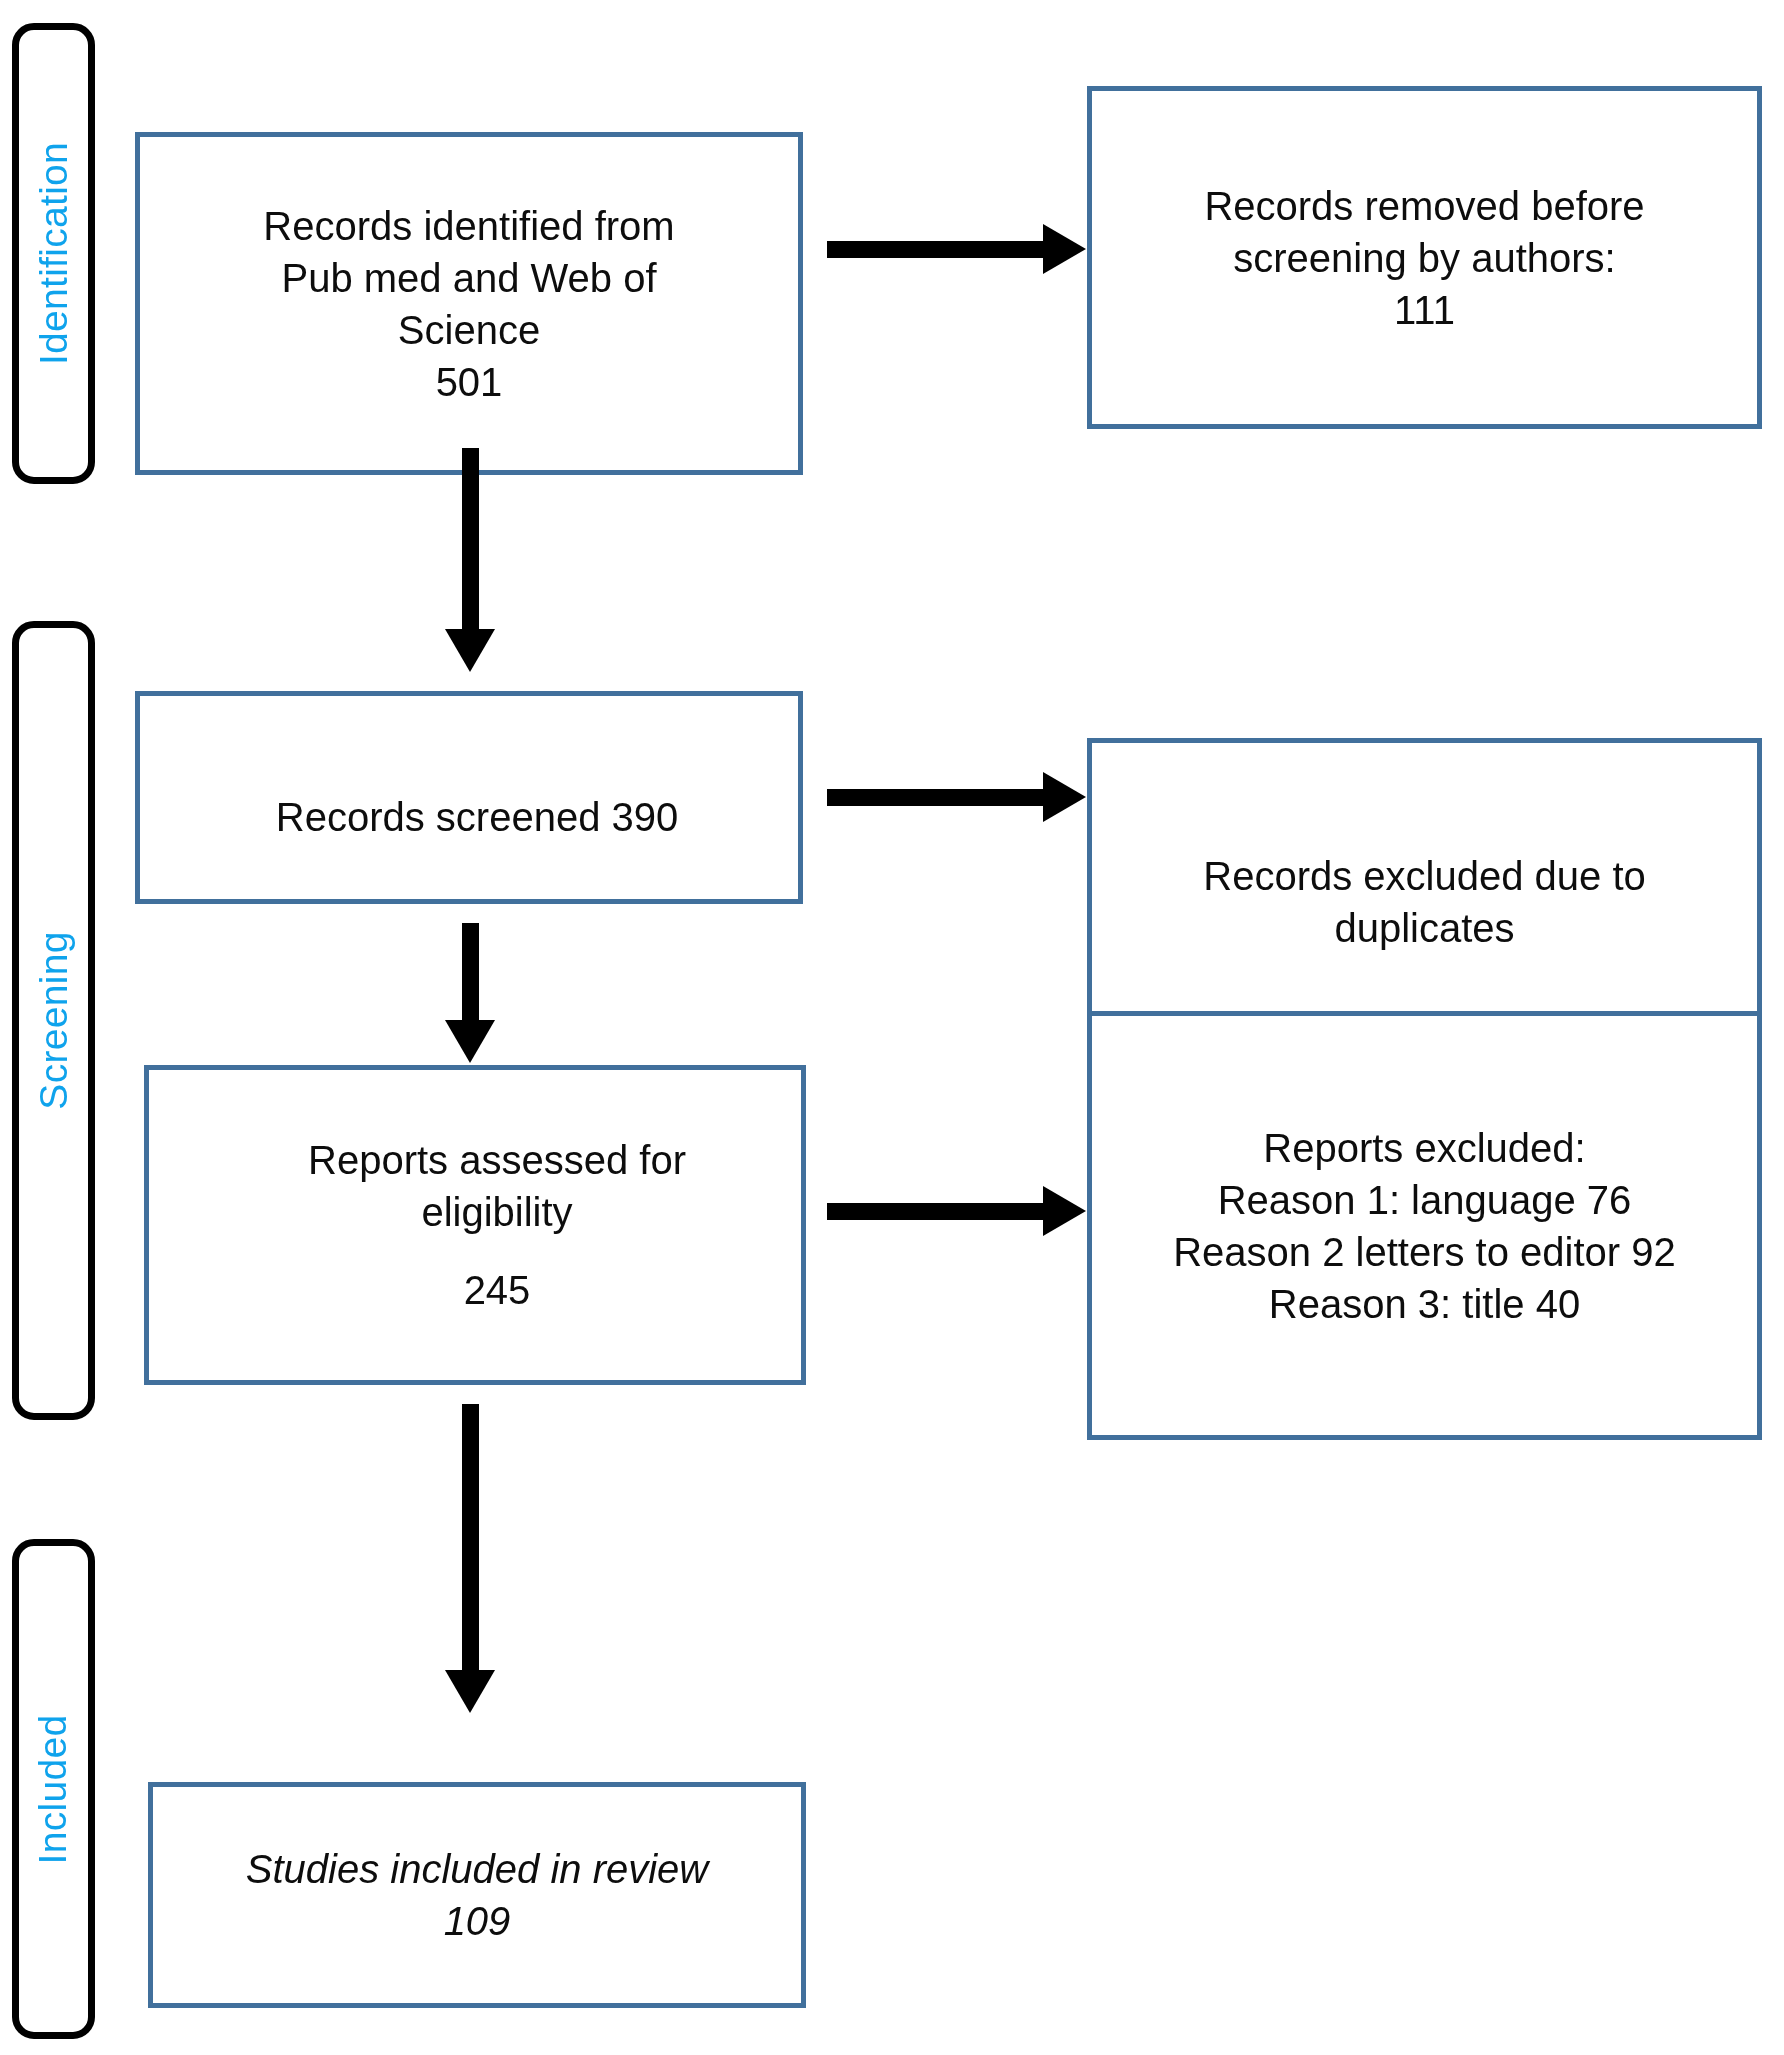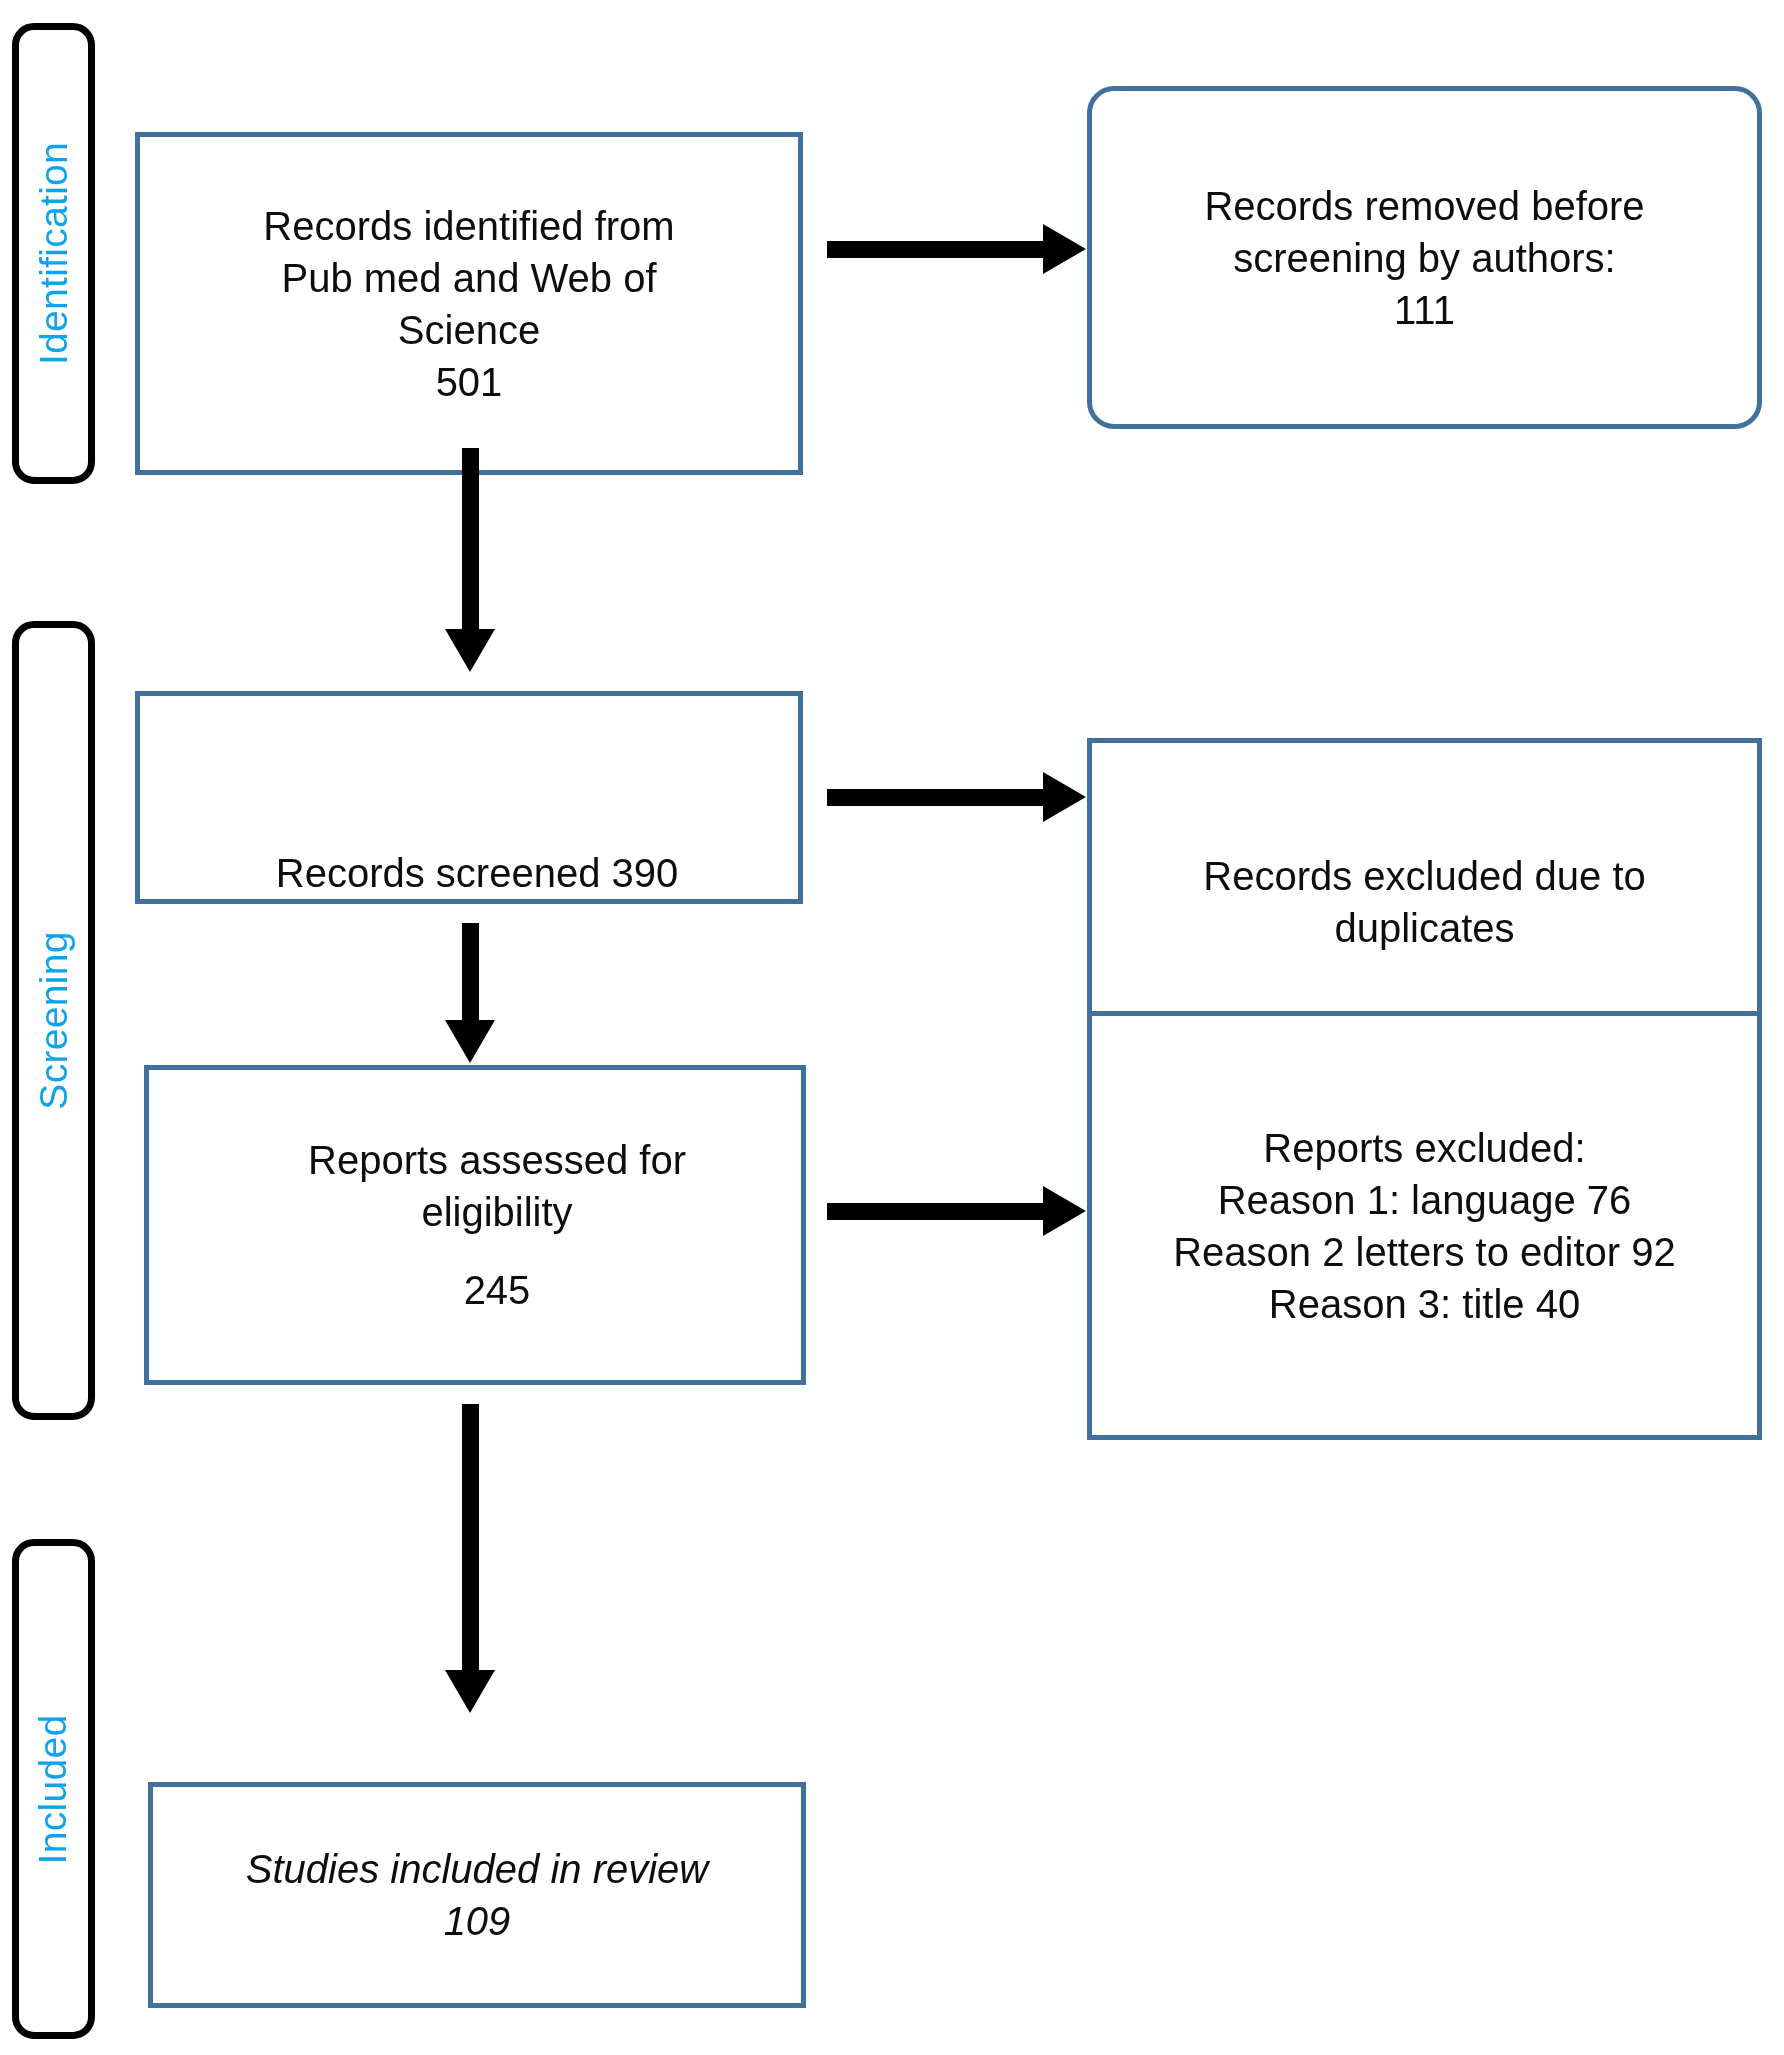--- a/index.html
+++ b/index.html
@@ -49,21 +49,21 @@
   }
   .flow-box .box-text {
     text-align: center;
     color: #0D0D0D;
     font-size: 40px;
     line-height: 1.30;
     width: 100%;
     padding: 0 11.7px;
     box-sizing: border-box;
   }
-  .flow-box.align-top   { align-items: flex-end; padding-left: 16px; }
+  .flow-box.align-top   { align-items: center; padding-left: 16px; }
   .flow-box.align-mid   { align-items: center; }
 
   
   .arrow-h {
     position: absolute;
     height: 0;
   }
   .arrow-h .shaft {
     position: absolute;
     left: 0;
@@ -125,21 +125,21 @@
       <div>Science</div>
       <div>501</div>
     </div>
   </div>
 
   <div class="arrow-h" style="left:827px; top:249px; width:259px;">
     <div class="shaft" style="width:216px;"></div>
     <div class="head" style="left:216px;"></div>
   </div>
 
-  <div class="flow-box align-mid" style="left:1087px; top:86px; width:675px; height:343px;border-radius:27px;">
+  <div class="flow-box align-mid" style="left:1087px; top:86px; width:675px; height:343px;">
     <div class="box-text">
       <div>Records removed before</div>
       <div>screening by authors:</div>
       <div>111</div>
     </div>
   </div>
 
   <div class="arrow-v" style="left:470px; top:448px; height:224px;">
     <div class="shaft" style="height:181px;"></div>
     <div class="head" style="top:181px;"></div>

